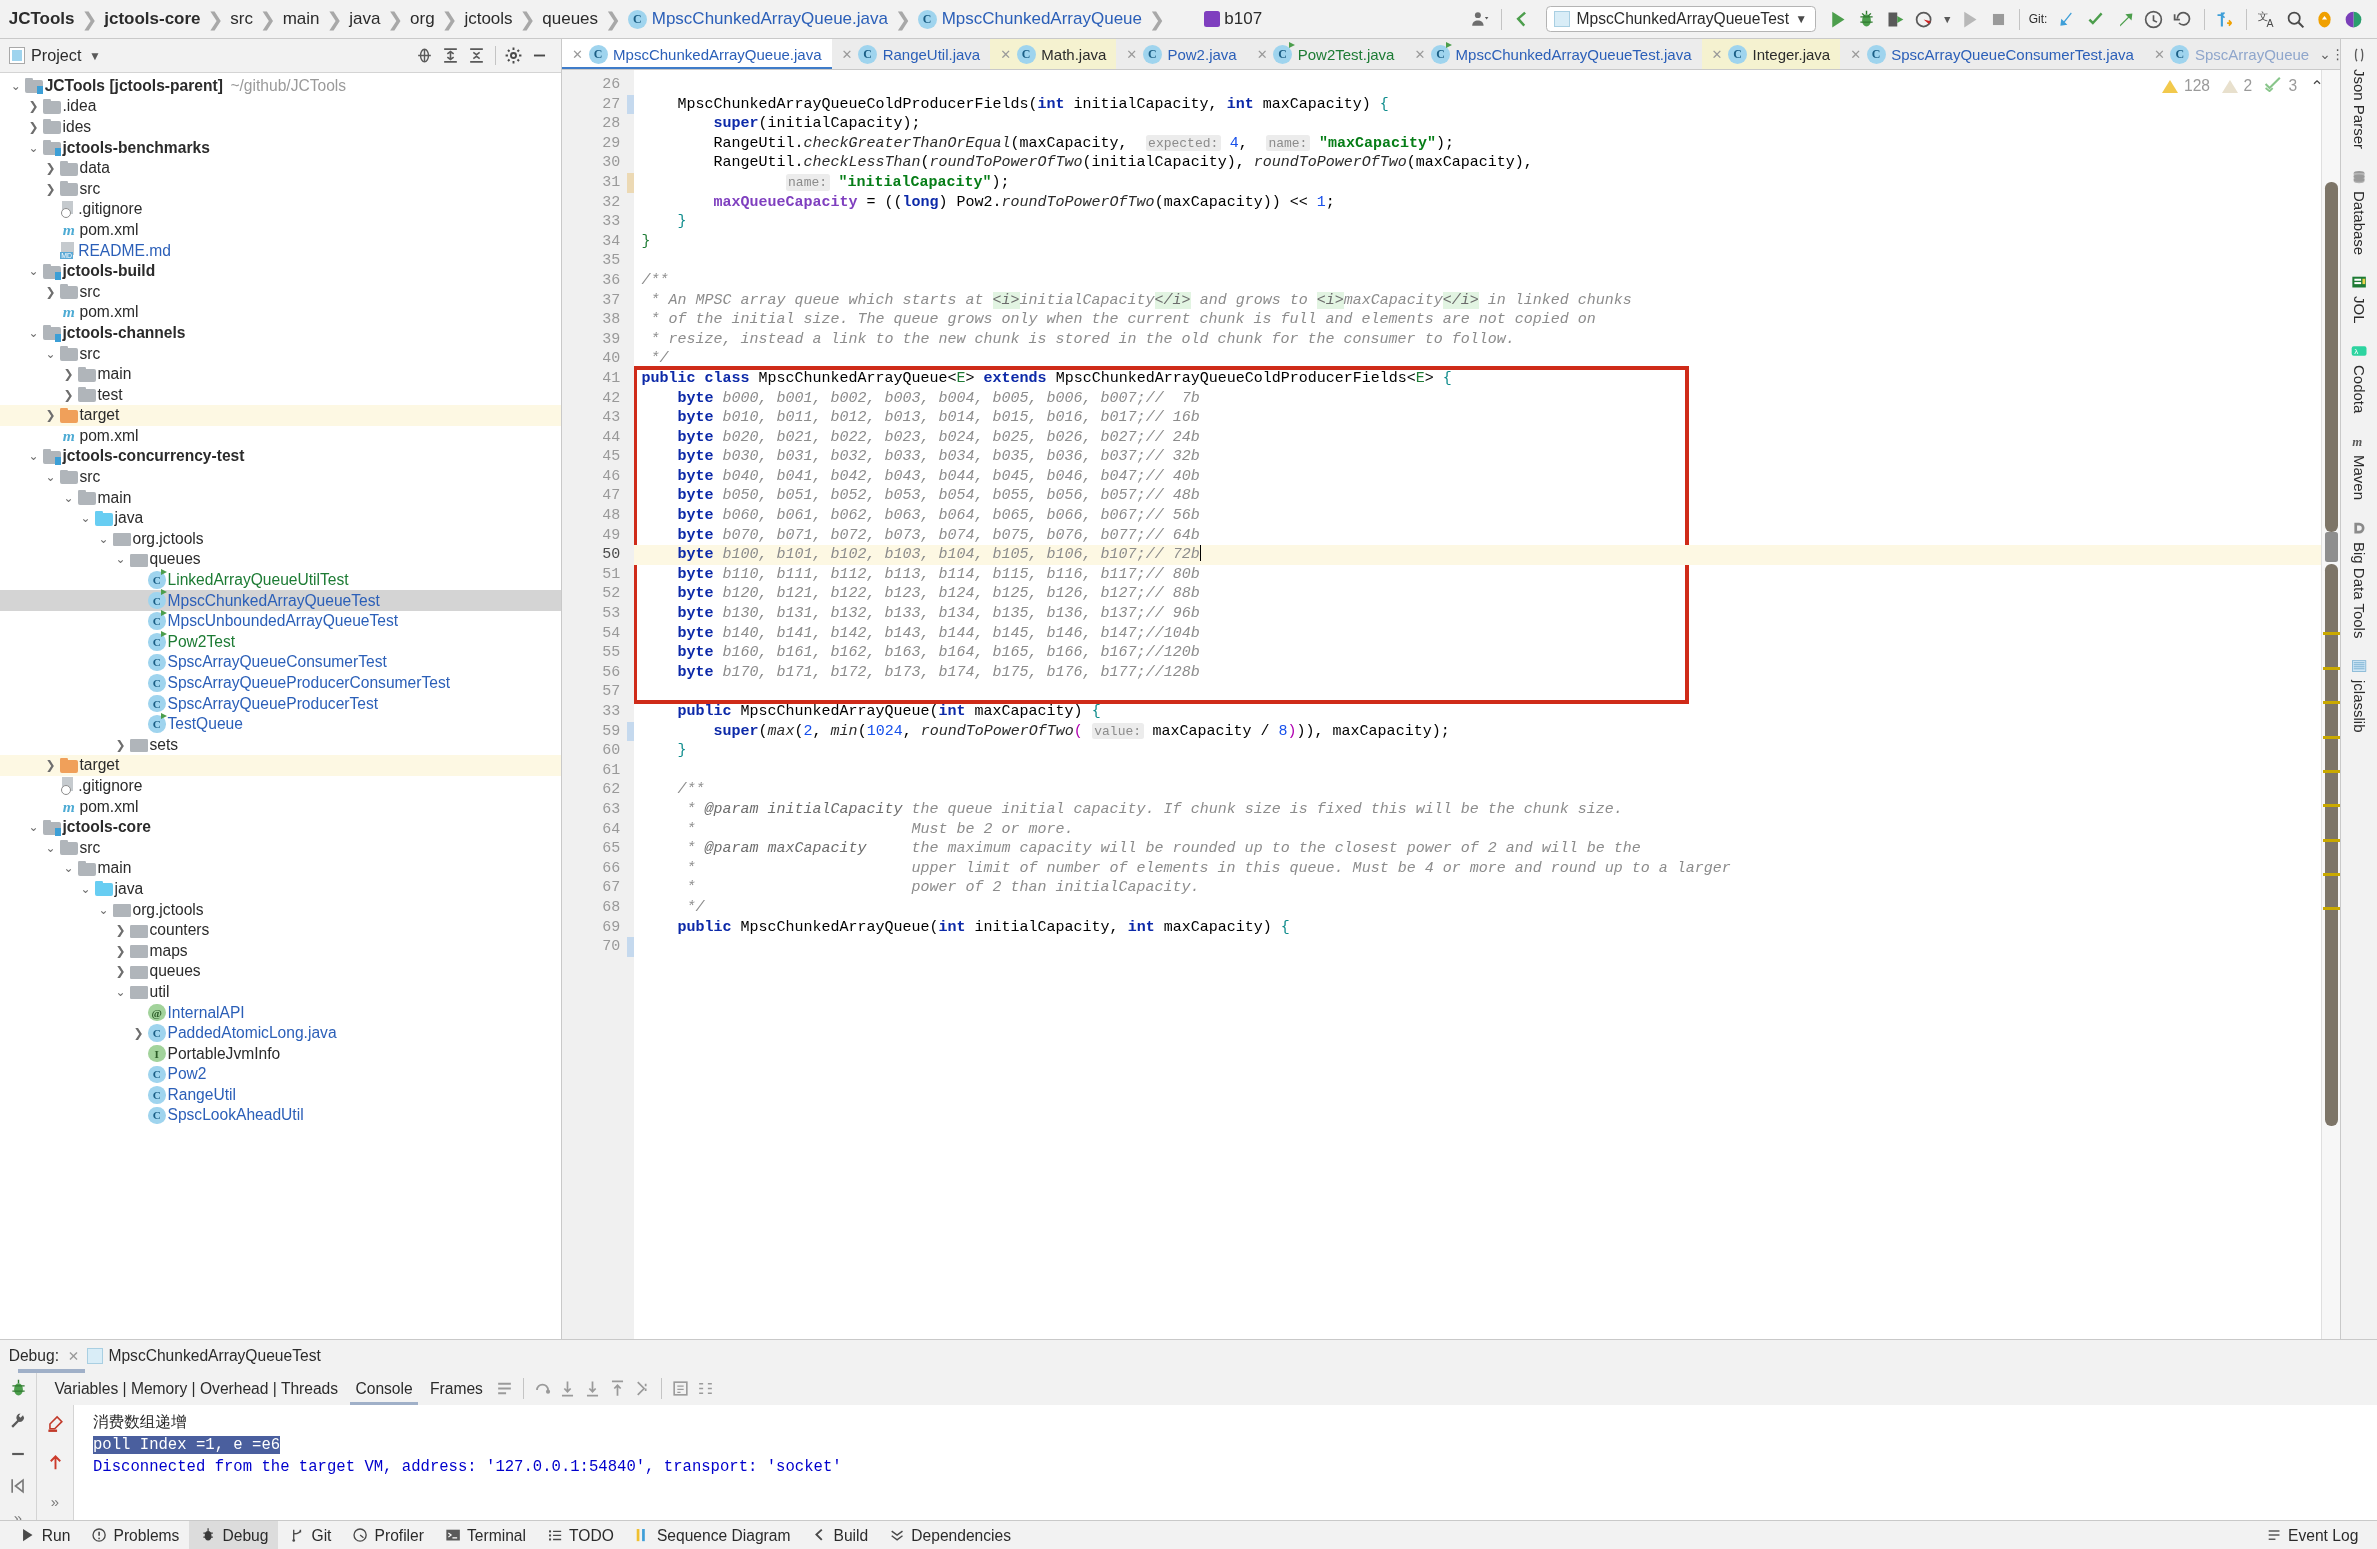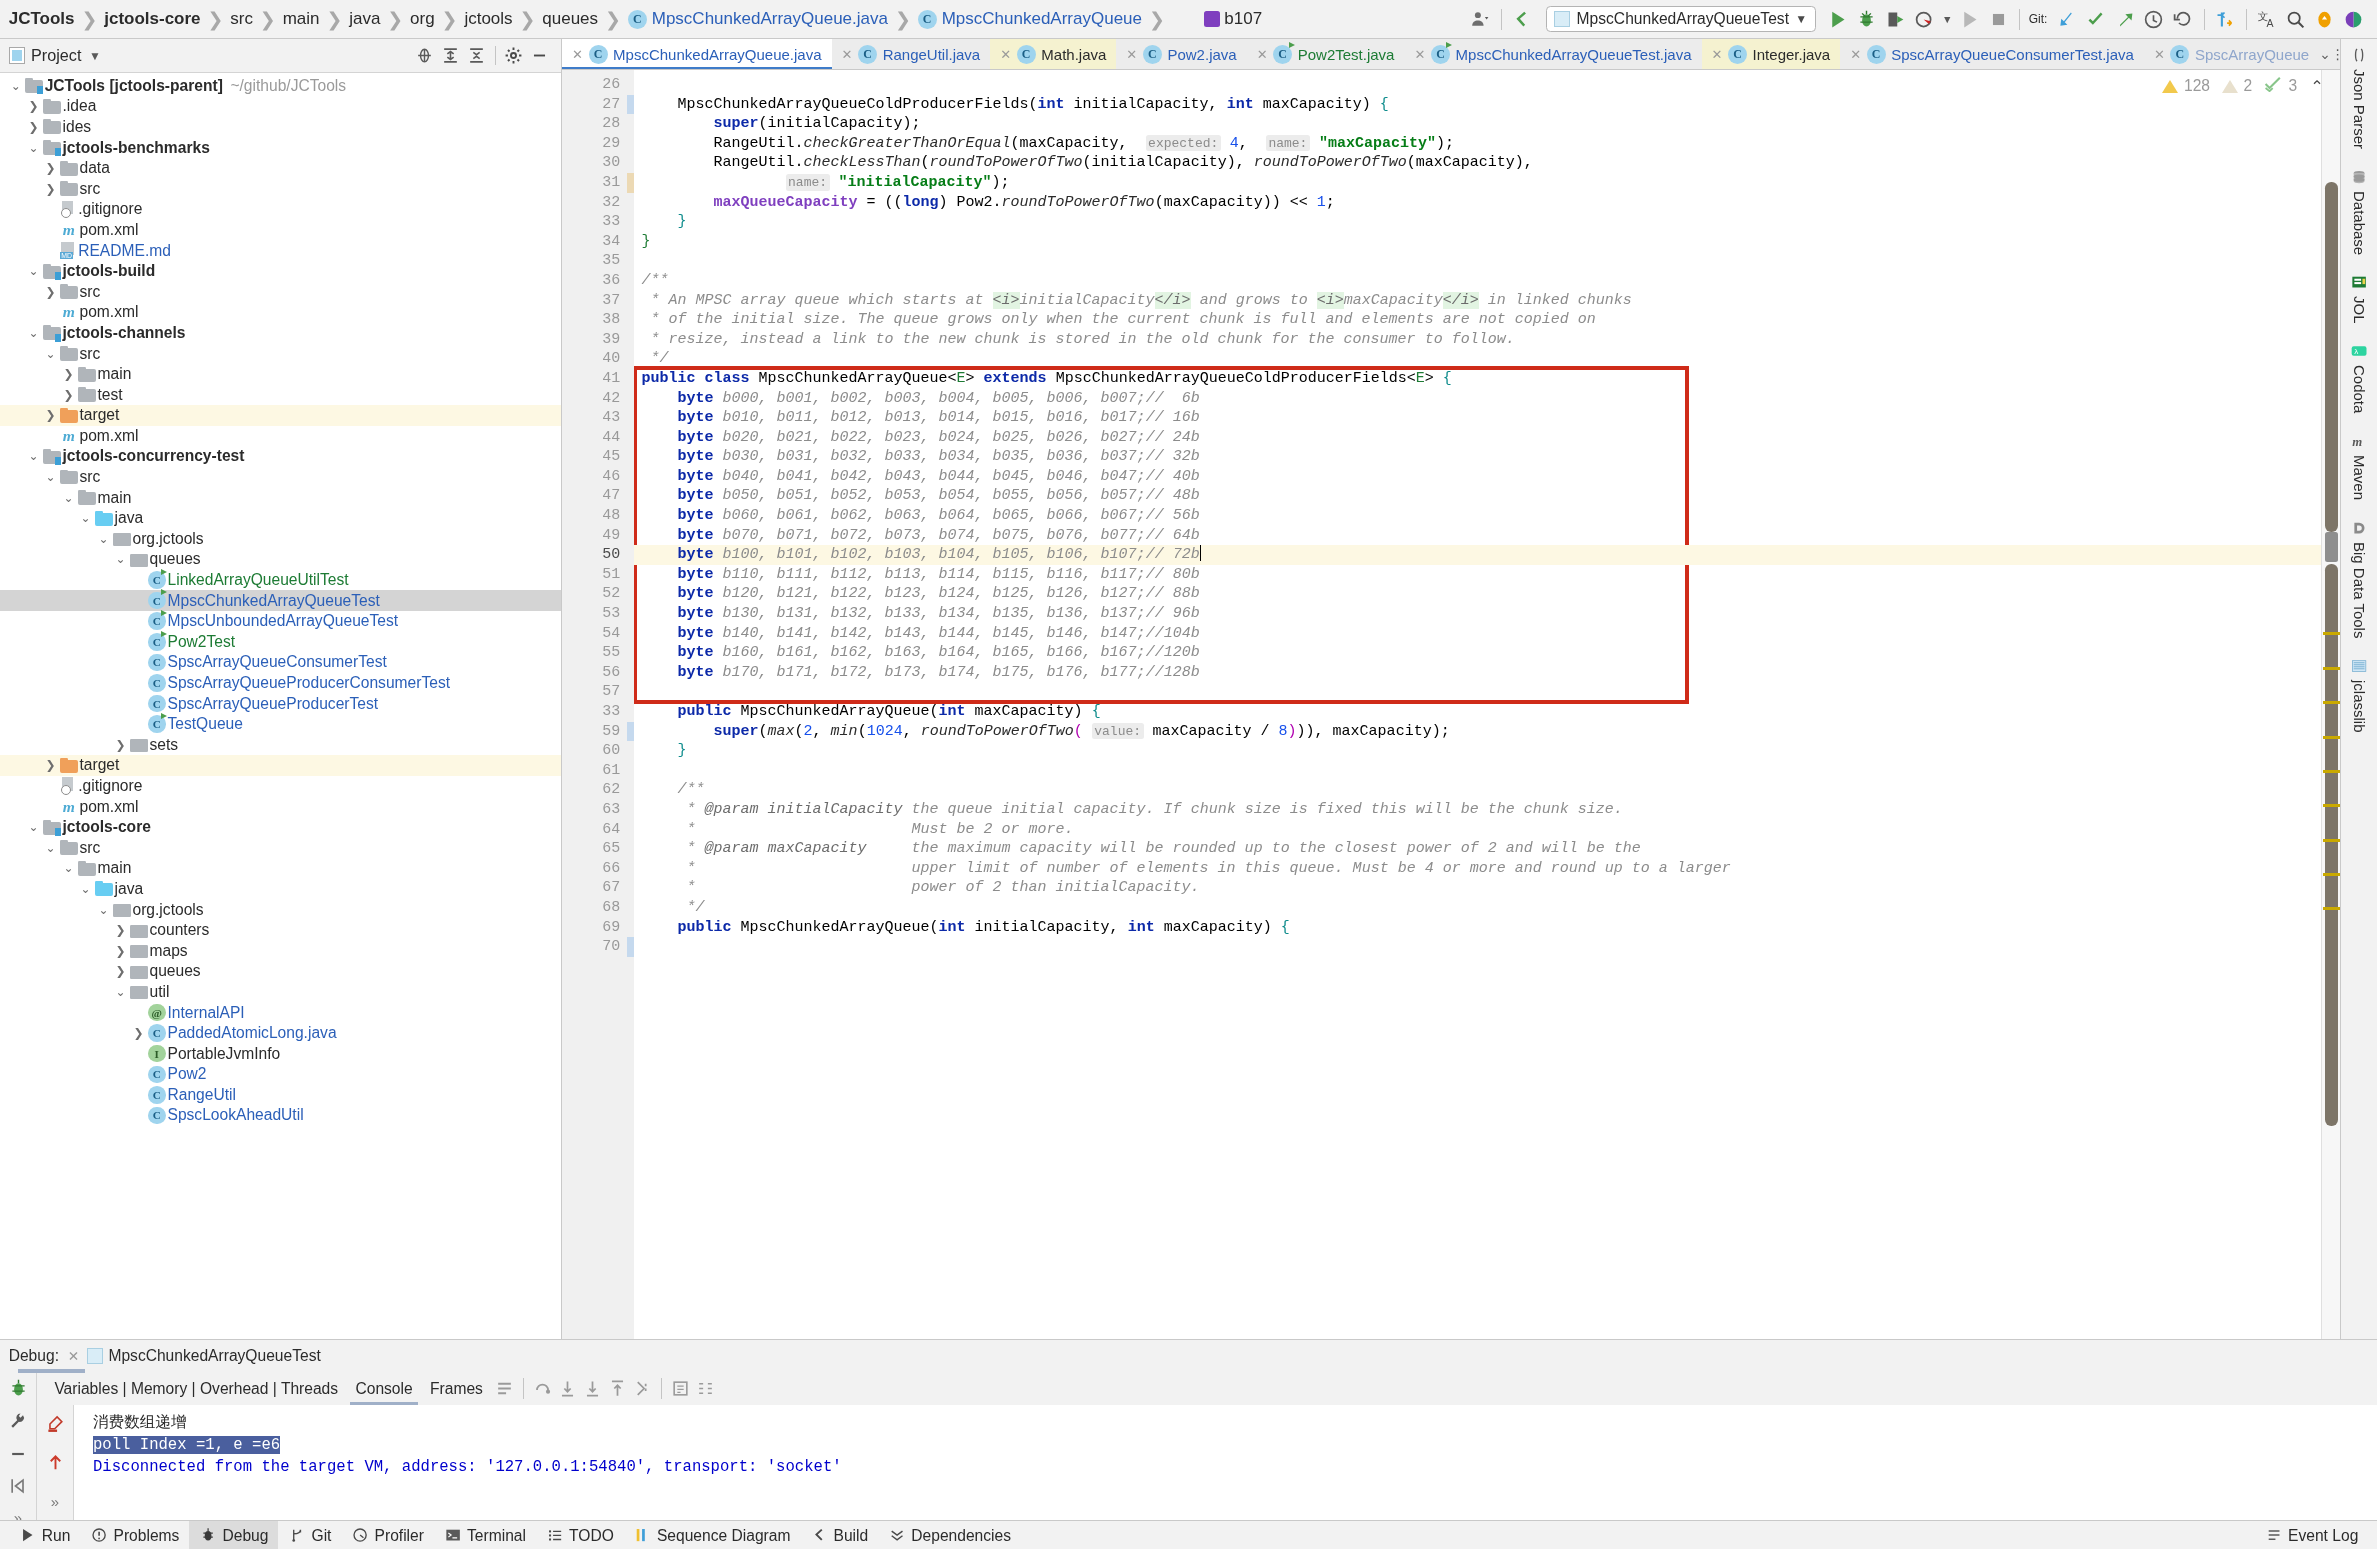--- a/index.html
+++ b/index.html
@@ -867,21 +867,21 @@
             <div class="cl">        <span class="fld">maxQueueCapacity</span> = ((<span class="kw">long</span>) Pow2.<span class="mth">roundToPowerOfTwo</span>(maxCapacity)) &lt;&lt; <span class="num">1</span>;</div>
             <div class="cl">    <span class="pl1">}</span></div>
             <div class="cl"><span class="gen">}</span></div>
             <div class="cl"></div>
             <div class="cl"><span class="doc">/**</span></div>
             <div class="cl"><span class="doc"> * An MPSC array queue which starts at </span><span class="htag">&lt;i&gt;</span><span class="doc">initialCapacity</span><span class="htag">&lt;/i&gt;</span><span class="doc"> and grows to </span><span class="htag">&lt;i&gt;</span><span class="doc">maxCapacity</span><span class="htag">&lt;/i&gt;</span><span class="doc"> in linked chunks</span></div>
             <div class="cl"><span class="doc"> * of the initial size. The queue grows only when the current chunk is full and elements are not copied on</span></div>
             <div class="cl"><span class="doc"> * resize, instead a link to the new chunk is stored in the old chunk for the consumer to follow.</span></div>
             <div class="cl"><span class="doc"> */</span></div>
             <div class="cl"><span class="kw">public class</span> MpscChunkedArrayQueue&lt;<span class="gen">E</span>&gt; <span class="kw">extends</span> MpscChunkedArrayQueueColdProducerFields&lt;<span class="gen">E</span>&gt; <span class="pl1">{</span></div>
-            <div class="cl">    <span class="kw">byte</span> <span class="cm">b000, b001, b002, b003, b004, b005, b006, b007;</span><span class="cm">//  6b</span></div>
+            <div class="cl">    <span class="kw">byte</span> <span class="cm">b000, b001, b002, b003, b004, b005, b006, b007;</span><span class="cm">//  7b</span></div>
             <div class="cl">    <span class="kw">byte</span> <span class="cm">b010, b011, b012, b013, b014, b015, b016, b017;</span><span class="cm">// 16b</span></div>
             <div class="cl">    <span class="kw">byte</span> <span class="cm">b020, b021, b022, b023, b024, b025, b026, b027;</span><span class="cm">// 24b</span></div>
             <div class="cl">    <span class="kw">byte</span> <span class="cm">b030, b031, b032, b033, b034, b035, b036, b037;</span><span class="cm">// 32b</span></div>
             <div class="cl">    <span class="kw">byte</span> <span class="cm">b040, b041, b042, b043, b044, b045, b046, b047;</span><span class="cm">// 40b</span></div>
             <div class="cl">    <span class="kw">byte</span> <span class="cm">b050, b051, b052, b053, b054, b055, b056, b057;</span><span class="cm">// 48b</span></div>
             <div class="cl">    <span class="kw">byte</span> <span class="cm">b060, b061, b062, b063, b064, b065, b066, b067;</span><span class="cm">// 56b</span></div>
             <div class="cl">    <span class="kw">byte</span> <span class="cm">b070, b071, b072, b073, b074, b075, b076, b077;</span><span class="cm">// 64b</span></div>
             <div class="cl cur">    <span class="kw">byte</span> <span class="cm">b100, b101, b102, b103, b104, b105, b106, b107;</span><span class="cm">// 72b</span><span class="caret-blink"></span></div>
             <div class="cl">    <span class="kw">byte</span> <span class="cm">b110, b111, b112, b113, b114, b115, b116, b117;</span><span class="cm">// 80b</span></div>
             <div class="cl">    <span class="kw">byte</span> <span class="cm">b120, b121, b122, b123, b124, b125, b126, b127;</span><span class="cm">// 88b</span></div>

